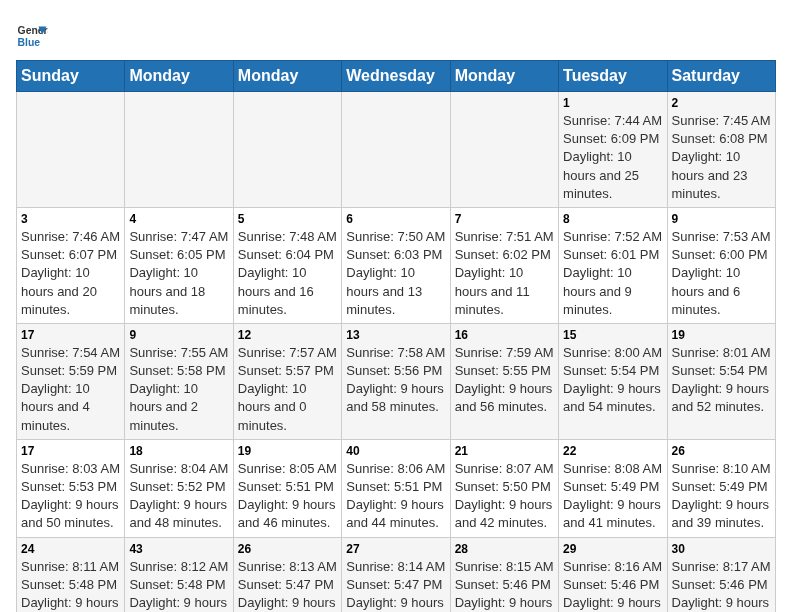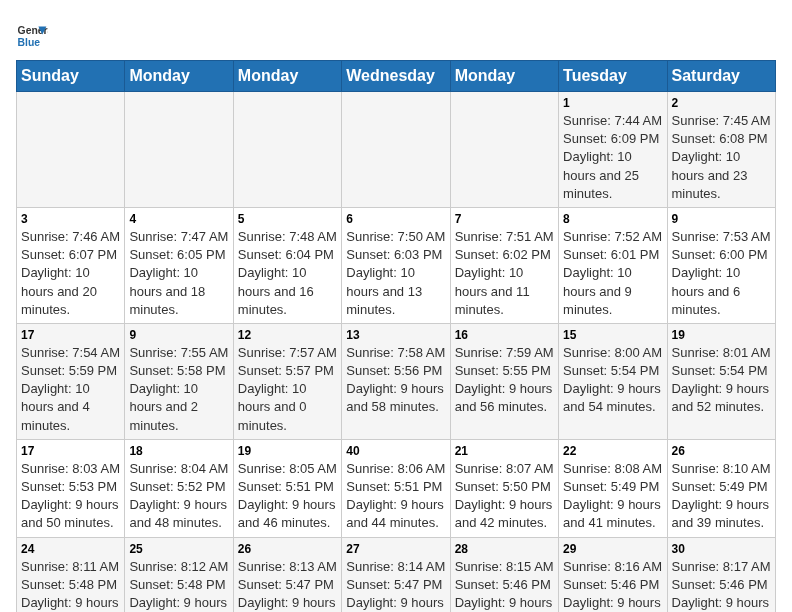--- a/index.html
+++ b/index.html
@@ -215,21 +215,21 @@
           <span class="day-num">26</span>
           <div class="day-info">Sunrise: 8:10 AM<br>Sunset: 5:49 PM<br>Daylight: 9 hours and 39 minutes.</div>
         </td>
       </tr>
       <tr>
         <td>
           <span class="day-num">24</span>
           <div class="day-info">Sunrise: 8:11 AM<br>Sunset: 5:48 PM<br>Daylight: 9 hours and 37 minutes.</div>
         </td>
         <td>
-          <span class="day-num">25</span>
+          <span class="day-num">43</span>
           <div class="day-info">Sunrise: 8:12 AM<br>Sunset: 5:48 PM<br>Daylight: 9 hours and 35 minutes.</div>
         </td>
         <td>
           <span class="day-num">26</span>
           <div class="day-info">Sunrise: 8:13 AM<br>Sunset: 5:47 PM<br>Daylight: 9 hours and 34 minutes.</div>
         </td>
         <td>
           <span class="day-num">27</span>
           <div class="day-info">Sunrise: 8:14 AM<br>Sunset: 5:47 PM<br>Daylight: 9 hours and 32 minutes.</div>
         </td>

